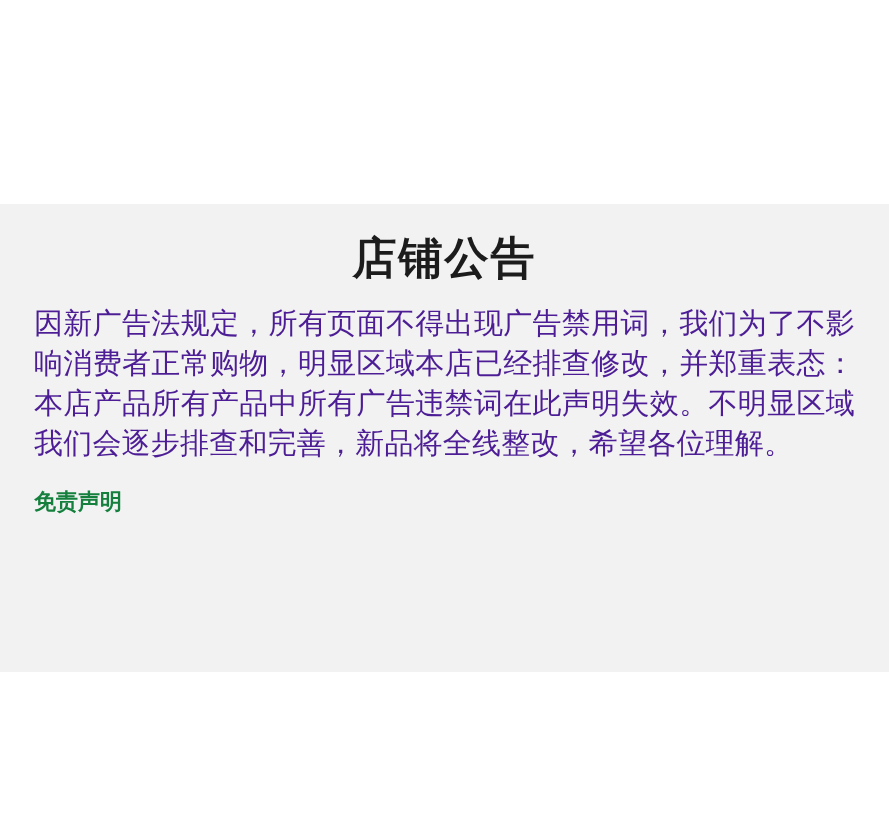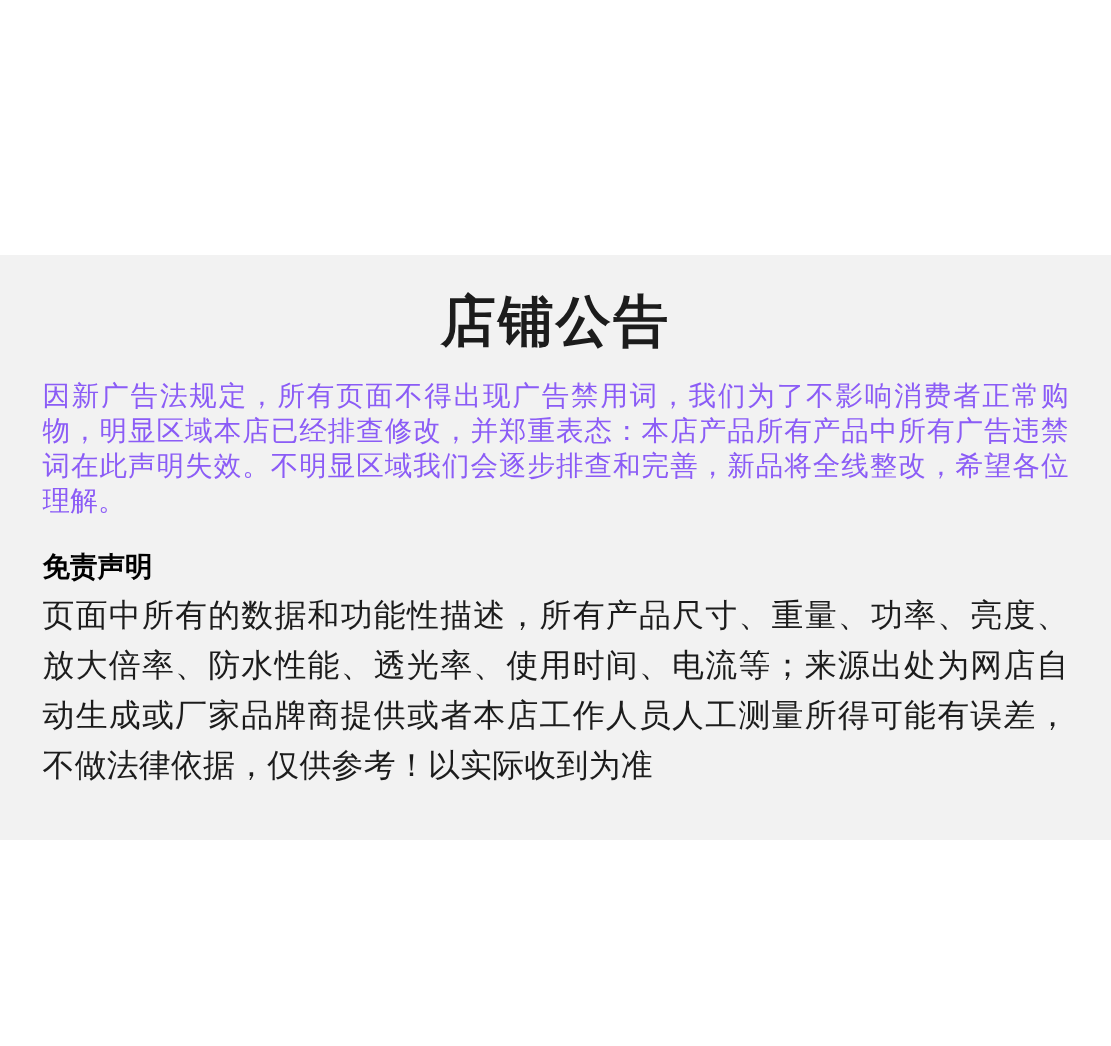--- a/index.html
+++ b/index.html
@@ -44,33 +44,33 @@
     font-weight: bold;
     color: #1c1c1c;
     letter-spacing: 2px;
     line-height: 1.2;
   }
   .body-block {
     margin-top: 18px;
   }
   .paragraph {
     margin: 0;
-    font-size: 22px;
-    line-height: 28px;
-    color: #8b5cf6;
+    font-size: 29px;
+    line-height: 40px;
+    color: #4c1d95;
     text-align: justify;
     text-justify: inter-character;
     letter-spacing: 0.2px;
   }
   .disclaimer-heading {
     margin: 0;
     padding-top: 22px;
     font-size: 22px;
     font-weight: bold;
-    color: #000000;
+    color: #15803d;
     line-height: 34px;
   }
   .disclaimer-body {
     margin: 0;
     padding-top: 2px;
     font-size: 25.5px;
     line-height: 40px;
     color: #1c1c1c;
     text-align: justify;
     text-justify: inter-character;
@@ -101,20 +101,19 @@
   <div class="announcement-card">
     <div class="inner">
 
       <h1 class="announcement-title">店铺公告</h1>
 
       <div class="body-block">
         <p class="paragraph">因新广告法规定，所有页面不得出现广告禁用词，我们为了不影响消费者正常购物，明显区域本店已经排查修改，并郑重表态：本店产品所有产品中所有广告违禁词在此声明失效。不明显区域我们会逐步排查和完善，新品将全线整改，希望各位理解。</p>
 
         <p class="disclaimer-heading">免责声明</p>
 
-        <p class="disclaimer-body">页面中所有的数据和功能性描述，所有产品尺寸、重量、功率、亮度、放大倍率、防水性能、透光率、使用时间、电流等；来源出处为网店自动生成或厂家品牌商提供或者本店工作人员人工测量所得可能有误差，不做法律依据，仅供参考！以实际收到为准</p>
       </div>
 
     </div>
   </div>
 
 
 </div>
 
 </body></html>

